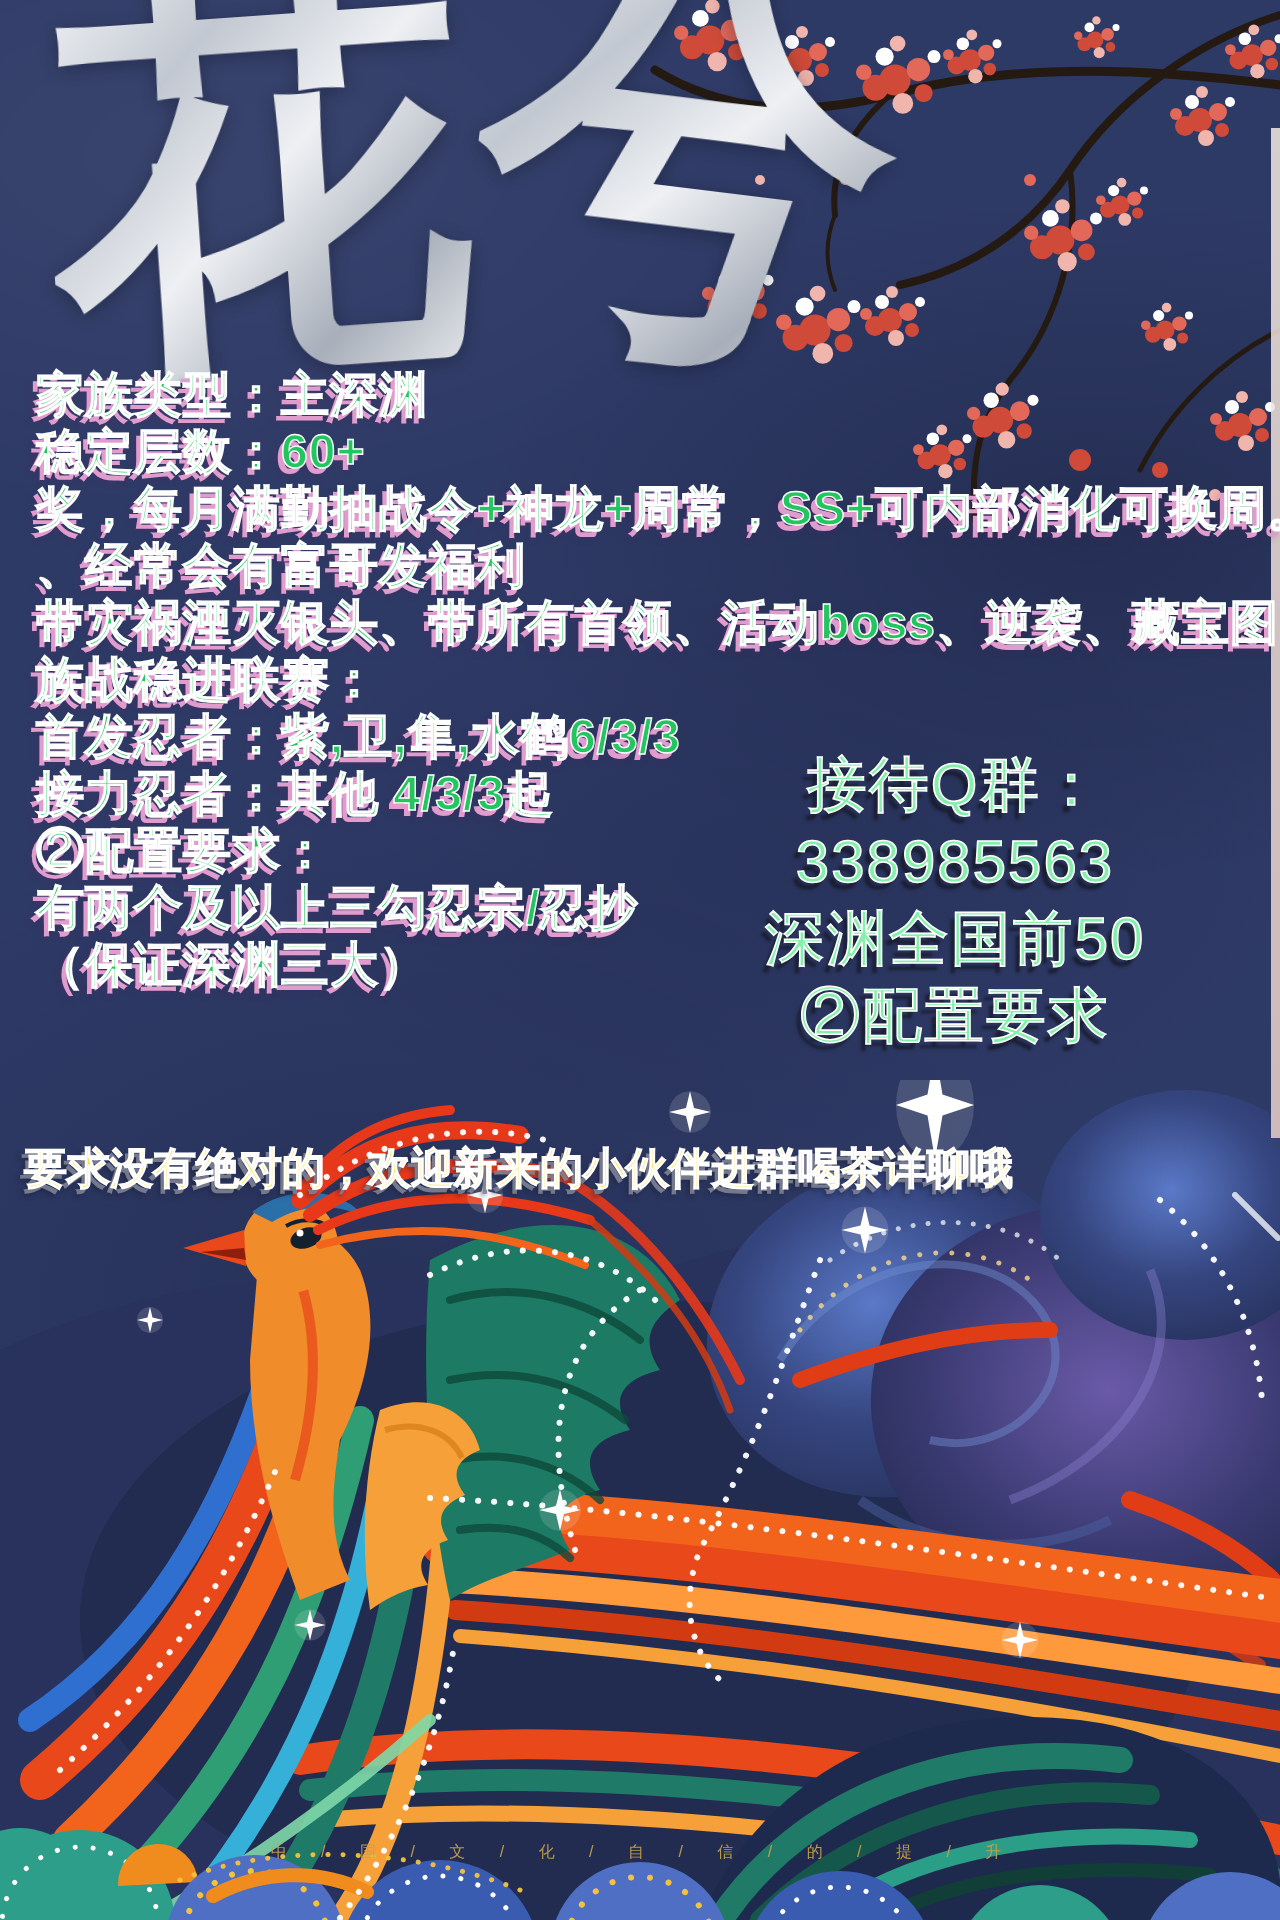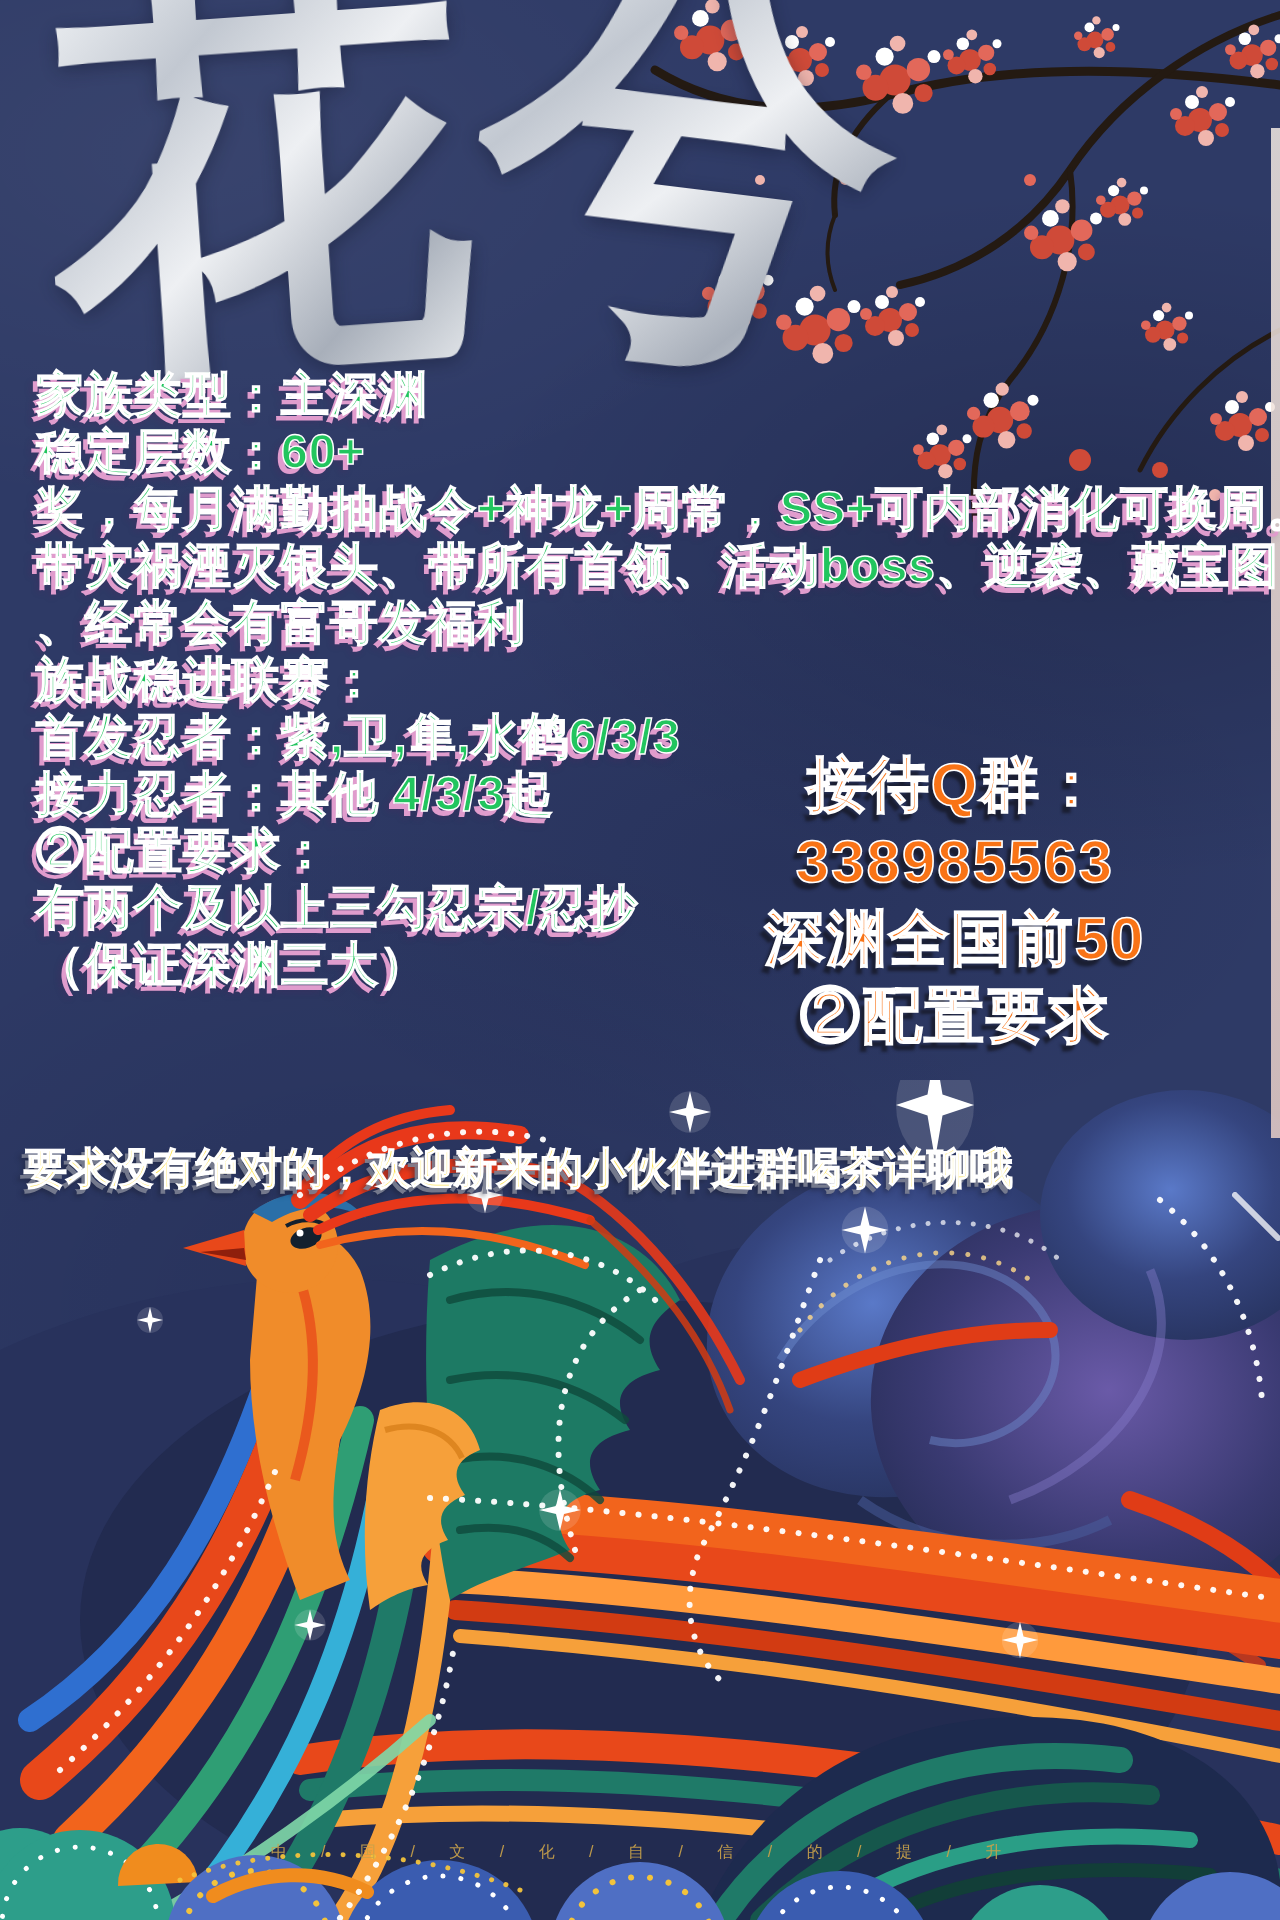--- a/index.html
+++ b/index.html
@@ -30,21 +30,21 @@
   .title-1{left:48px;top:-38px;transform:rotate(-4deg);}
   .title-2{left:478px;top:-52px;transform:rotate(7deg);}
   .info-block{position:absolute;left:36px;top:366px;width:1230px;z-index:5;}
   .info-line{
     font-size:48px;line-height:57px;font-weight:700;color:#22c55e;
     -webkit-text-stroke:1.4px #ffffff;letter-spacing:1px;white-space:nowrap;
     text-shadow:-5px 6px 0 #e09ccd,-7px 8px 6px rgba(90,30,90,.25);
   }
   .contact-block{position:absolute;left:640px;top:746px;width:630px;text-align:center;z-index:5;}
   .contact-line{
-    font-size:60px;line-height:77px;font-weight:700;color:#f97316;
+    font-size:60px;line-height:77px;font-weight:400;color:#86efac;
     -webkit-text-stroke:1.6px #ffffff;letter-spacing:2px;white-space:nowrap;
     text-shadow:-5px 7px 3px rgba(25,28,46,.92);
   }
   .slogan{
     position:absolute;left:24px;top:1140px;z-index:6;white-space:nowrap;
     font-size:43px;font-weight:700;color:#fde047;-webkit-text-stroke:1.3px #fff;
     text-shadow:-4px 5px 0 rgba(125,130,148,.9),-6px 7px 5px rgba(25,30,48,.55);
   }
   .watermark{
     position:absolute;left:50%;transform:translateX(-50%);top:1842px;z-index:7;
@@ -247,22 +247,22 @@
     <use href="#spark" transform="translate(1020,560) scale(0.7)"></use>
   </svg>
 
   <div class="title-char title-1">花</div>
   <div class="title-char title-2">兮</div>
 
   <div class="info-block">
     <div class="info-line">家族类型：主深渊</div>
     <div class="info-line">稳定层数：60+</div>
     <div class="info-line">奖，每月满勤抽战令+神龙+周常，SS+可内部消化可换周。</div>
+    <div class="info-line">、经常会有富哥发福利</div>
     <div class="info-line">带灾祸湮灭银头、带所有首领、活动boss、逆袭、藏宝图</div>
-    <div class="info-line">、经常会有富哥发福利</div>
     <div class="info-line">族战稳进联赛：</div>
     <div class="info-line">首发忍者：紫,卫,隼,水鹤6/3/3</div>
     <div class="info-line">接力忍者：其他 4/3/3起</div>
     <div class="info-line">②配置要求：</div>
     <div class="info-line">有两个及以上三勾忍宗/忍抄</div>
     <div class="info-line">（保证深渊三大）</div>
   </div>
 
   <div class="contact-block">
     <div class="contact-line">接待Q群：</div>

